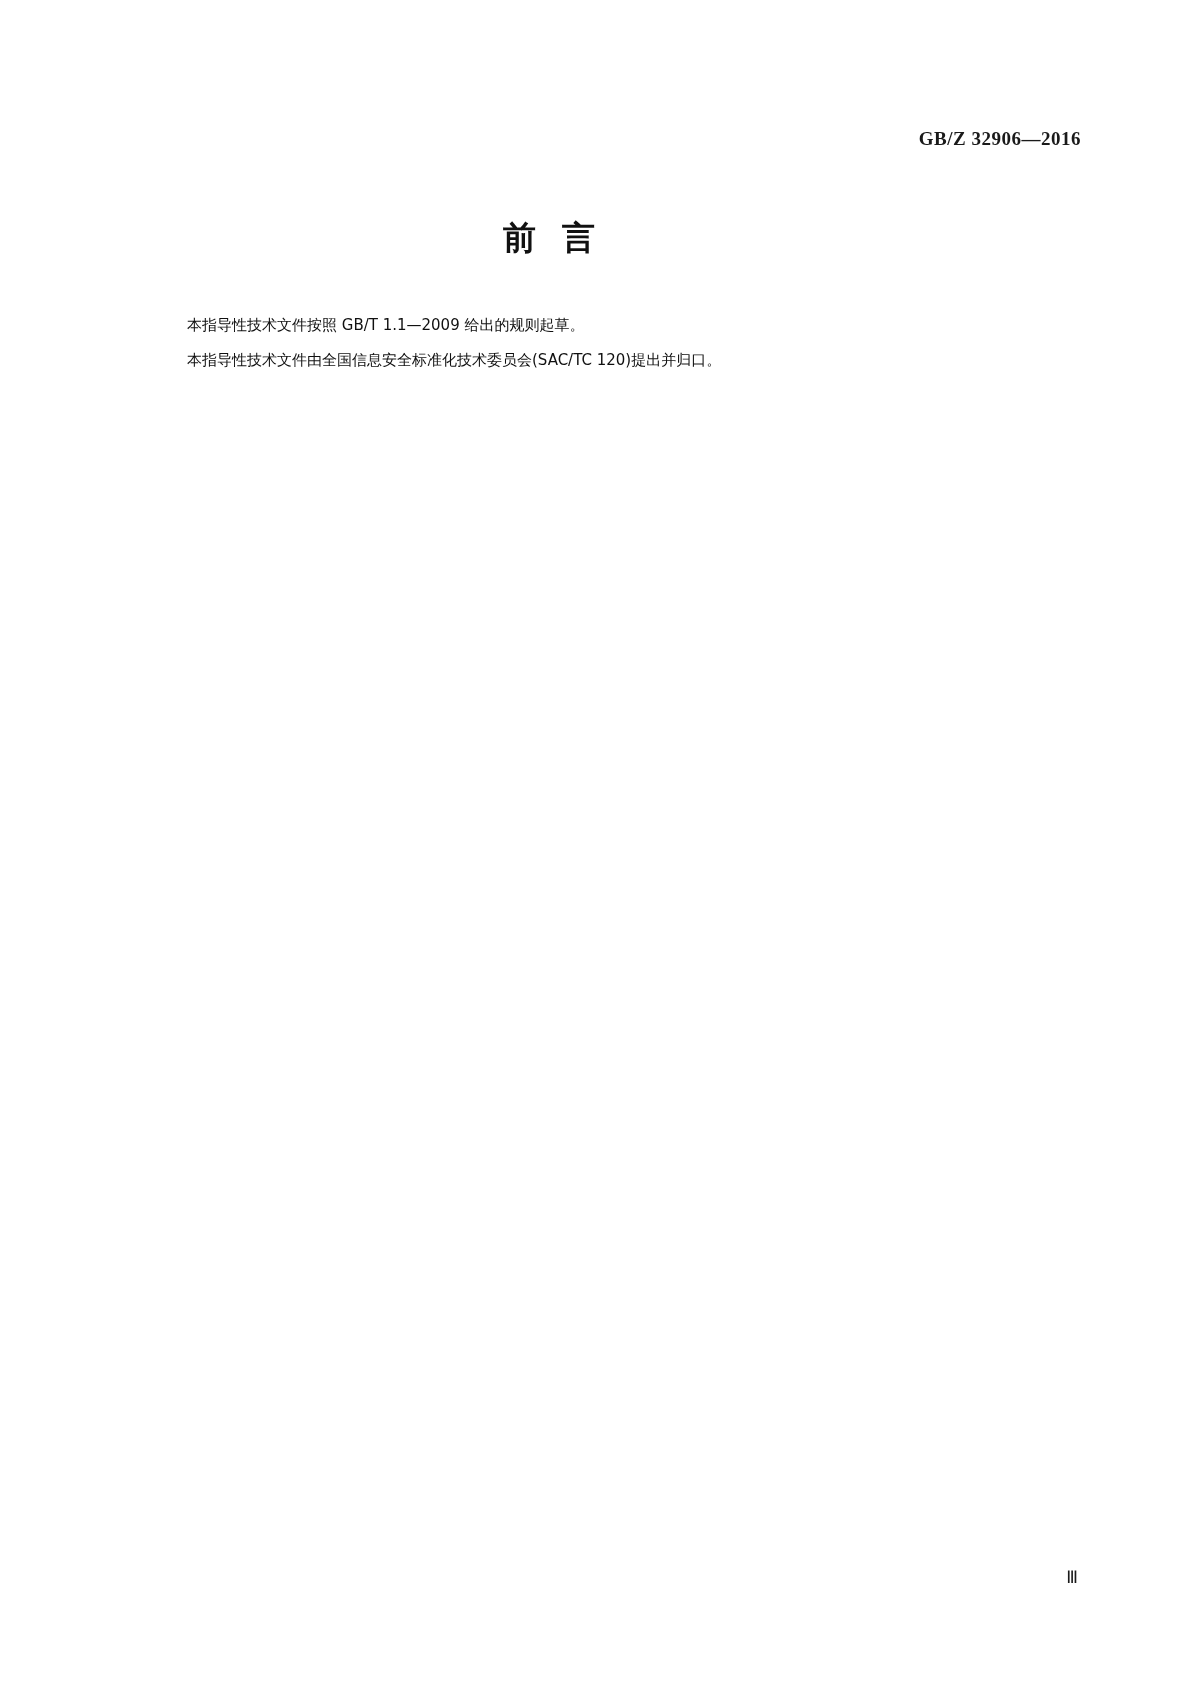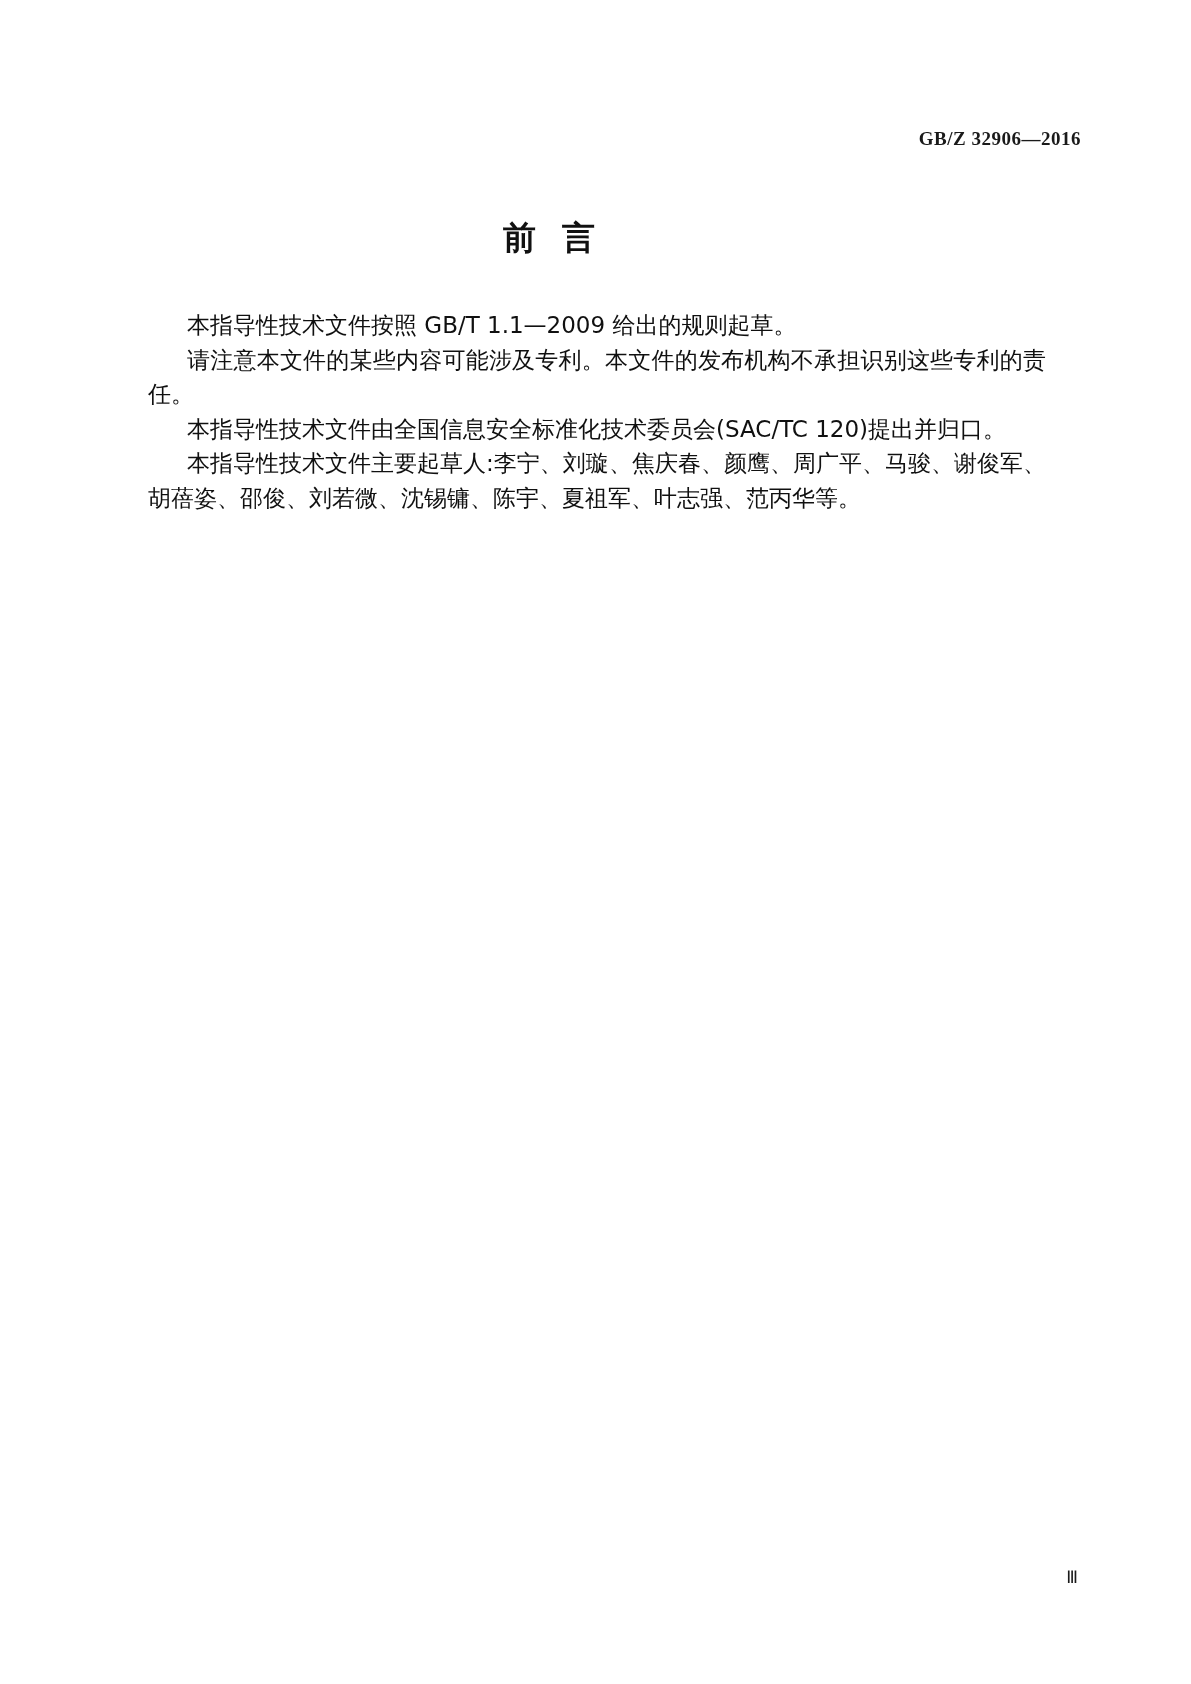--- a/index.html
+++ b/index.html
@@ -41,21 +41,21 @@
     color: #111111;
   }
   .body-block {
     position: absolute;
     top: 292px;
     left: 148px;
     width: 898px;
   }
   .para {
     font-family: "DejaVu Sans", sans-serif;
-    font-size: 23px;
+    font-size: 15px;
     line-height: 34.5px;
     text-align: justify;
     text-justify: inter-ideograph;
     color: #101010;
     margin: 0;
     text-indent: 39px;
   }
   .page-number {
     position: absolute;
     bottom: 112px;
@@ -70,20 +70,18 @@
 <body>
 
 <div class="page">
 
   <div class="header-std">GB/Z 32906—2016</div>
 
   <div class="doc-title">前言</div>
 
   <div class="body-block">
     <p class="para">本指导性技术文件按照 GB/T 1.1—2009 给出的规则起草。</p>
-    <p class="para">请注意本文件的某些内容可能涉及专利。本文件的发布机构不承担识别这些专利的责任。</p>
     <p class="para">本指导性技术文件由全国信息安全标准化技术委员会(SAC/TC 120)提出并归口。</p>
-    <p class="para">本指导性技术文件主要起草人:李宁、刘璇、焦庆春、颜鹰、周广平、马骏、谢俊军、胡蓓姿、邵俊、刘若微、沈锡镛、陈宇、夏祖军、叶志强、范丙华等。</p>
   </div>
 
   <div class="page-number">Ⅲ</div>
 
 </div>
 
 </body></html>

